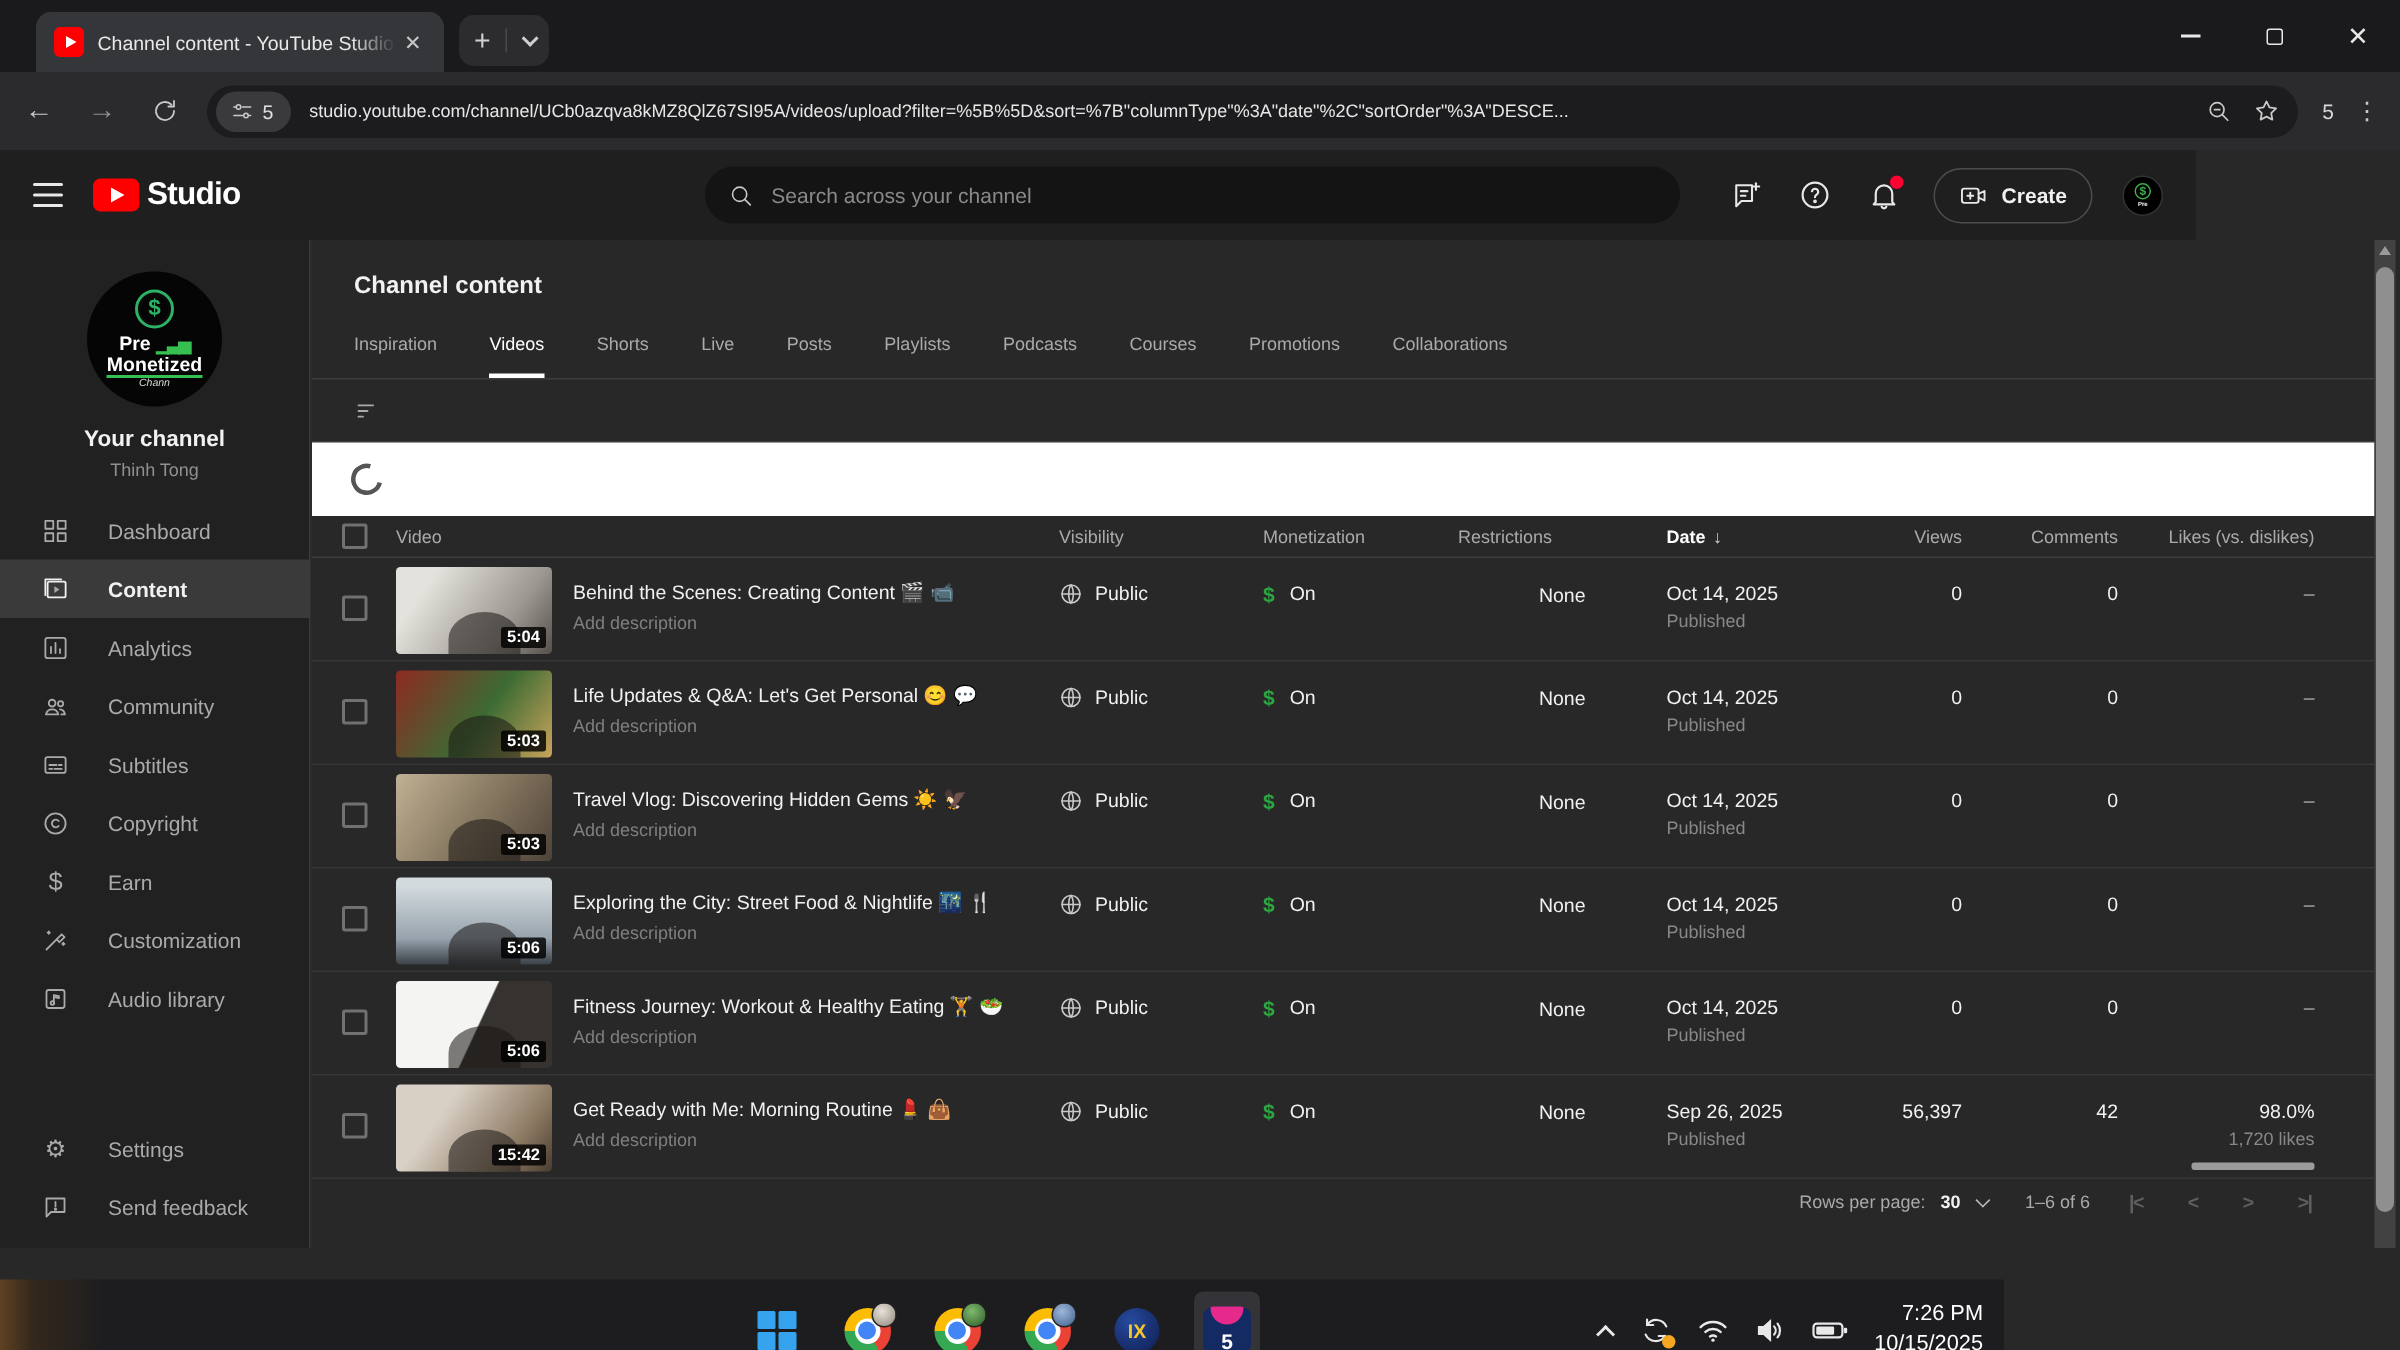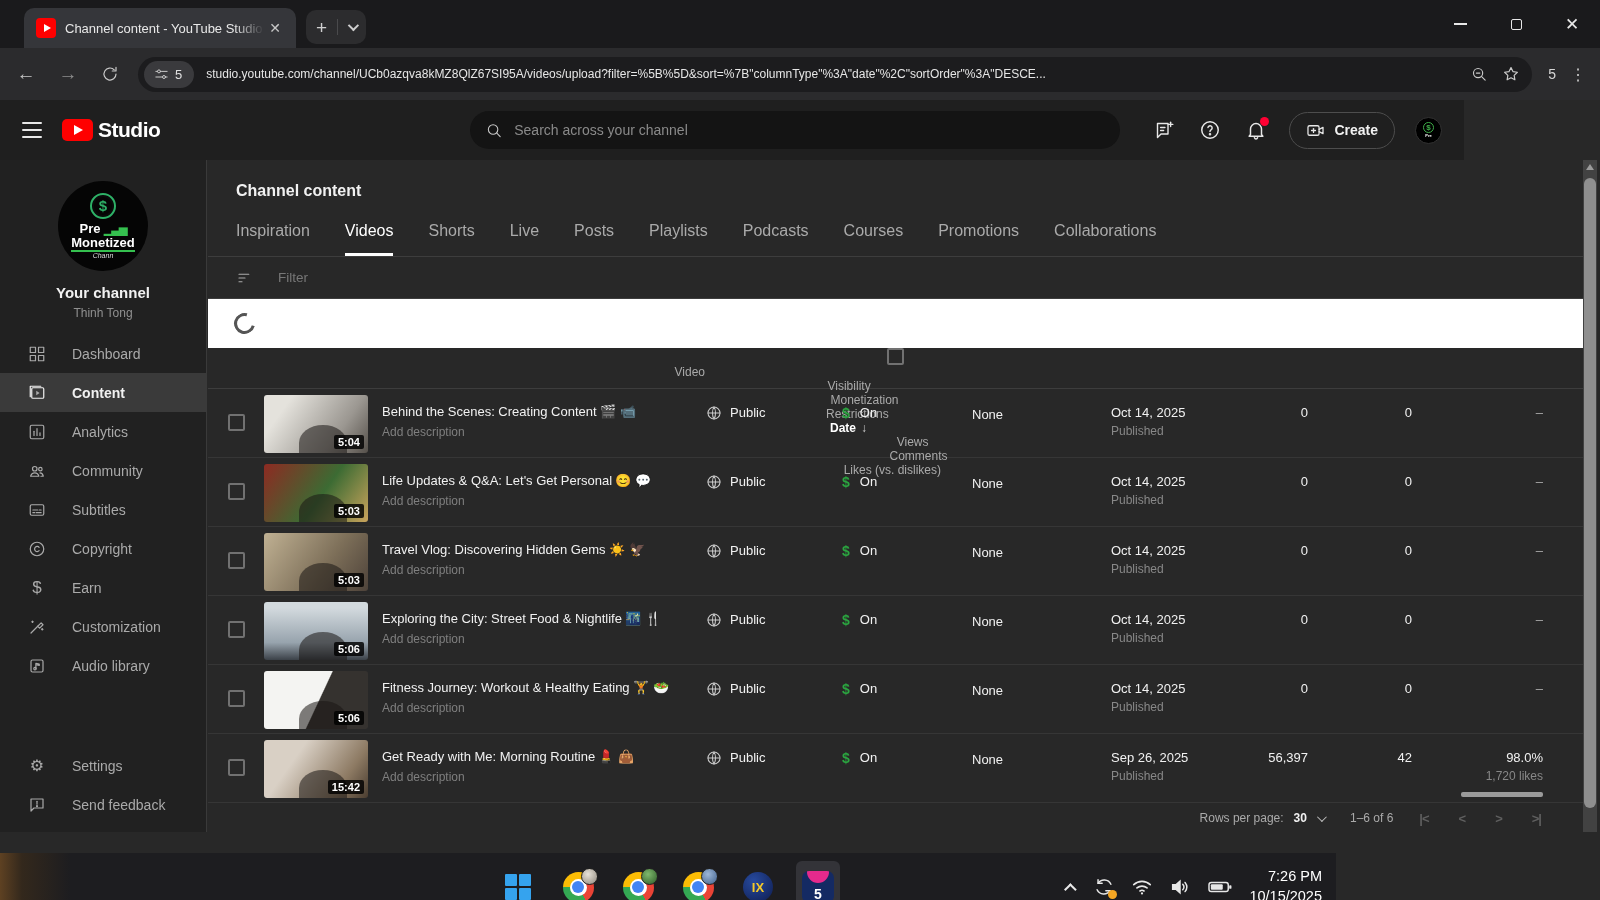--- a/index.html
+++ b/index.html
@@ -71,43 +71,43 @@
   .menu-item { height:39px; display:flex; align-items:center; gap:24px; padding-left:26px; color:#aaa; font-size:14px; cursor:pointer; }
   .menu-item .mi-ic { width:22px; display:flex; justify-content:center; align-items:center; color:#aaa; font-size:16px; }
   .menu-item.active { background:#3a3a3a; color:#f1f1f1; font-weight:600; }
   .menu-item.active .mi-ic { color:#f1f1f1; }
   .menu-bottom { position:absolute; bottom:8px; left:0; width:100%; }
 
   
   .main { position:absolute; left:208px; top:160px; width:1375px; height:672px; background:#282828; }
   .page-title { color:#f1f1f1; font-size:16px; font-weight:700; padding:22px 0 0 28px; }
   .tabs { display:flex; padding:22px 0 0 28px; border-bottom:1px solid #3d3d3d; }
-  .tab-item { color:#aaa; font-size:16px; font-weight:500; margin-right:35px; padding-bottom:13px; border-bottom:3px solid transparent; cursor:pointer; }
+  .tab-item { color:#aaa; font-size:12px; font-weight:500; margin-right:35px; padding-bottom:13px; border-bottom:3px solid transparent; cursor:pointer; }
   .tab-item.active { color:#fff; border-bottom-color:#fff; }
   .filter-row { height:42px; border-bottom:1px solid #3d3d3d; display:flex; align-items:center; padding-left:28px; gap:24px; }
   .filter-row input { background:transparent; border:none; outline:none; color:#e8e8e8; font-size:13.5px; width:400px; font-family:"Liberation Sans",sans-serif; }
   .filter-row input::placeholder { color:#777; }
 
   .banner { height:49px; background:#fff; display:flex; align-items:center; padding-left:26px; gap:22px; }
   .spinner { width:21px; height:21px; border:3px solid #555; border-right-color:transparent; border-radius:50%; transform:rotate(-30deg); }
   .banner-text { font-size:13px; color:#111; }
   .banner-text b { font-weight:700; }
 
-  .thead { height:41px; display:flex; align-items:center; border-bottom:1px solid #3d3d3d; font-size:12px; color:#aaa;flex-direction:column; }
+  .thead { height:28px; display:flex; align-items:center; border-bottom:1px solid #3d3d3d; font-size:12px; color:#aaa; }
   .rows .row { height:69px; display:flex; border-bottom:1px solid #363636; }
   .col-check { width:56px; flex:0 0 auto; display:flex; justify-content:center; align-items:flex-start; padding-top:25px; }
   .thead .col-check { padding-top:0; align-items:center; }
   .cbx { width:17px; height:17px; border:2px solid #717171; border-radius:2px; background:transparent; }
   .col-video { width:442px; flex:0 0 auto; display:flex; padding-top:6px; }
   .thead .col-video { padding-top:0; align-items:center; }
   .col-vis { width:136px; flex:0 0 auto; padding-top:16px; display:flex; gap:8px; align-items:flex-start; }
   .thead .col-vis { padding-top:0; align-items:center; }
   .col-mon { width:130px; flex:0 0 auto; padding-top:16px; display:flex; gap:10px; }
   .thead .col-mon { padding-top:0; align-items:center; }
-  .col-res { width:139px; flex:0 0 auto; padding-top:16px; }
+  .col-res { width:139px; flex:0 0 auto; padding-top:16px;text-align:center; }
   .thead .col-res { padding-top:0; display:flex; align-items:center; }
   .col-date { width:131px; flex:0 0 auto; padding-top:16px; }
   .thead .col-date { padding-top:0; display:flex; align-items:center; gap:5px; color:#fff; font-weight:700; }
   .col-views { width:66px; flex:0 0 auto; text-align:right; padding-top:16px; }
   .thead .col-views { padding-top:0; display:flex; align-items:center; justify-content:flex-end; }
   .col-comments { width:104px; flex:0 0 auto; text-align:right; padding-top:16px; }
   .thead .col-comments { padding-top:0; display:flex; align-items:center; justify-content:flex-end; }
   .col-likes { width:171px; flex:0 0 auto; padding-top:16px; padding-right:40px; display:flex; flex-direction:column; align-items:flex-end; }
   .thead .col-likes { padding-top:0; justify-content:center; }
 
@@ -433,21 +433,20 @@
       <div class="tab-item">Promotions</div>
       <div class="tab-item">Collaborations</div>
     </div>
 
     <div class="filter-row">
       <svg class="ic menu-svg" width="18" height="18" viewBox="0 0 24 24">
           <line x1="4" y1="7" x2="17" y2="7"></line>
           <line x1="4" y1="12" x2="12" y2="12"></line>
           <line x1="4" y1="17" x2="8" y2="17"></line>
         </svg>
-      <input type="text" placeholder="Filter" style="">
     </div>
 
     <div class="banner">
       <div class="spinner"></div>
     </div>
 
     <div class="thead">
       <div class="col-check">
           <span class="cbx"></span>
         </div>

